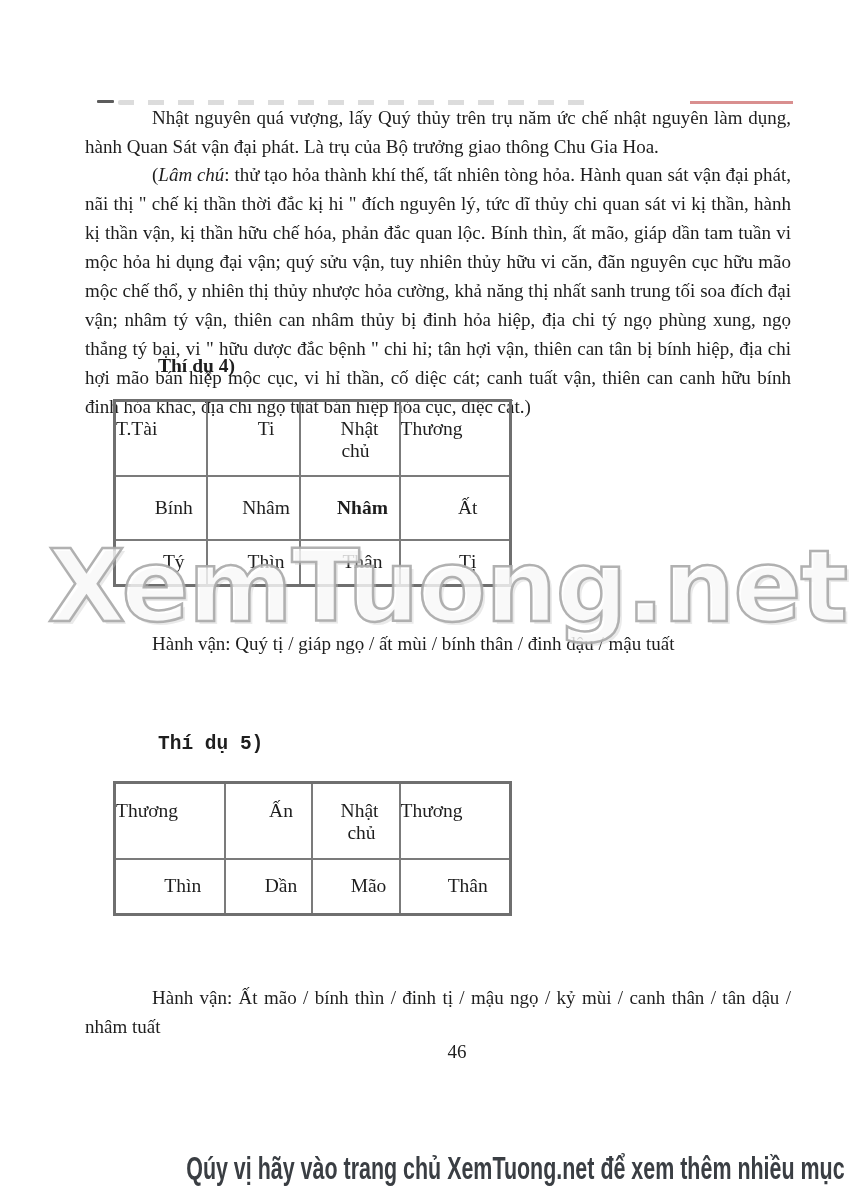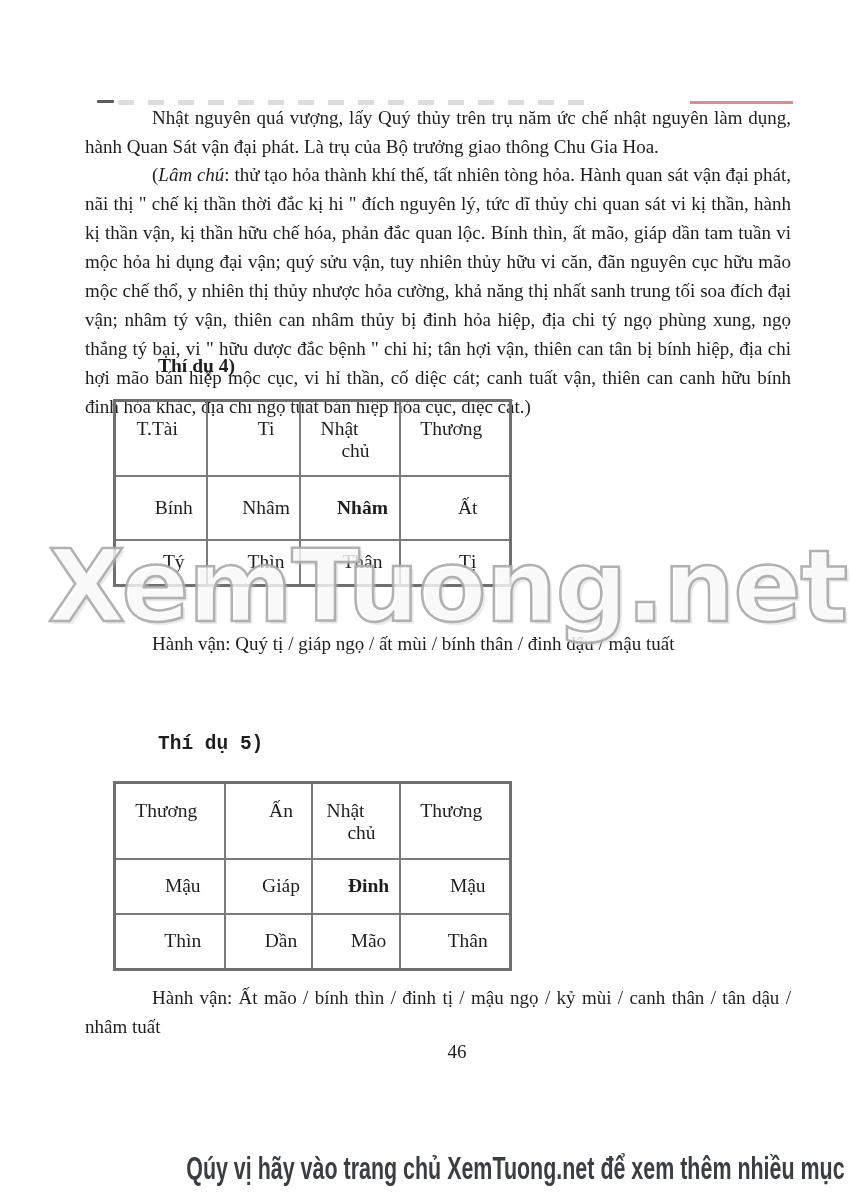--- a/index.html
+++ b/index.html
@@ -35,24 +35,24 @@
     font-size:19.5px; color:#1e1e1e; background:transparent;
   }
   #t4 { top:399px; }
   #t5 { top:781px; }
   table.pillars td {
     border:2px solid #7b7b7b;
     text-align:center; vertical-align:middle;
     padding:0 0 0 26px; overflow:hidden;
   }
   table.pillars tr.r0 td { vertical-align:top; padding-top:16px; }
-  table.pillars td.right { text-align:center; padding-left:0; padding-right:7px; }
+  table.pillars td.right { text-align:left; padding-left:0; padding-right:7px; }
   table.pillars td.bold  { font-weight:bold; }
   table.pillars td.two-line { padding:14px 0 0 0; }
-  table.pillars td.two-line .ln0 { text-align:center; padding-right:20px; }
+  table.pillars td.two-line .ln0 { text-align:right; padding-right:20px; }
   table.pillars td.two-line .ln1 { text-align:center;  padding-left:12px; }
   #t4 tr.row0 { height:75px; } #t4 tr.row1 { height:64px; } #t4 tr.row2 { height:46px; }
   #t5 tr.row0 { height:76px; } #t5 tr.row1 { height:55px; } #t5 tr.row2 { height:56px; }
 
   
   #watermark {
     position:absolute; top:528px; left:48px; z-index:6;
     font-family:"DejaVu Sans", sans-serif; font-weight:bold;
     font-size:100px; letter-spacing:-1px; white-space:nowrap;
     color:rgba(255,255,255,0.72);
@@ -151,26 +151,20 @@
     <tbody>
         <tr class="row0 r0">
           <td class="right">Thương</td>
           <td>Ấn</td>
           <td class="two-line">
             <div class="ln0">Nhật</div>
             <div class="ln1">chủ</div>
           </td>
           <td class="right">Thương</td>
         </tr>
-        <tr class="row1">
-          <td>Mậu</td>
-          <td>Giáp</td>
-          <td class="bold">Đinh</td>
-          <td>Mậu</td>
-        </tr>
         <tr class="row2">
           <td>Thìn</td>
           <td>Dần</td>
           <td>Mão</td>
           <td>Thân</td>
         </tr>
       </tbody>
   </table>
 
   <p class="textblock" id="p5">Hành vận: Ất mão / bính thìn / đinh tị / mậu ngọ / kỷ mùi / canh thân / tân dậu / nhâm tuất</p>

